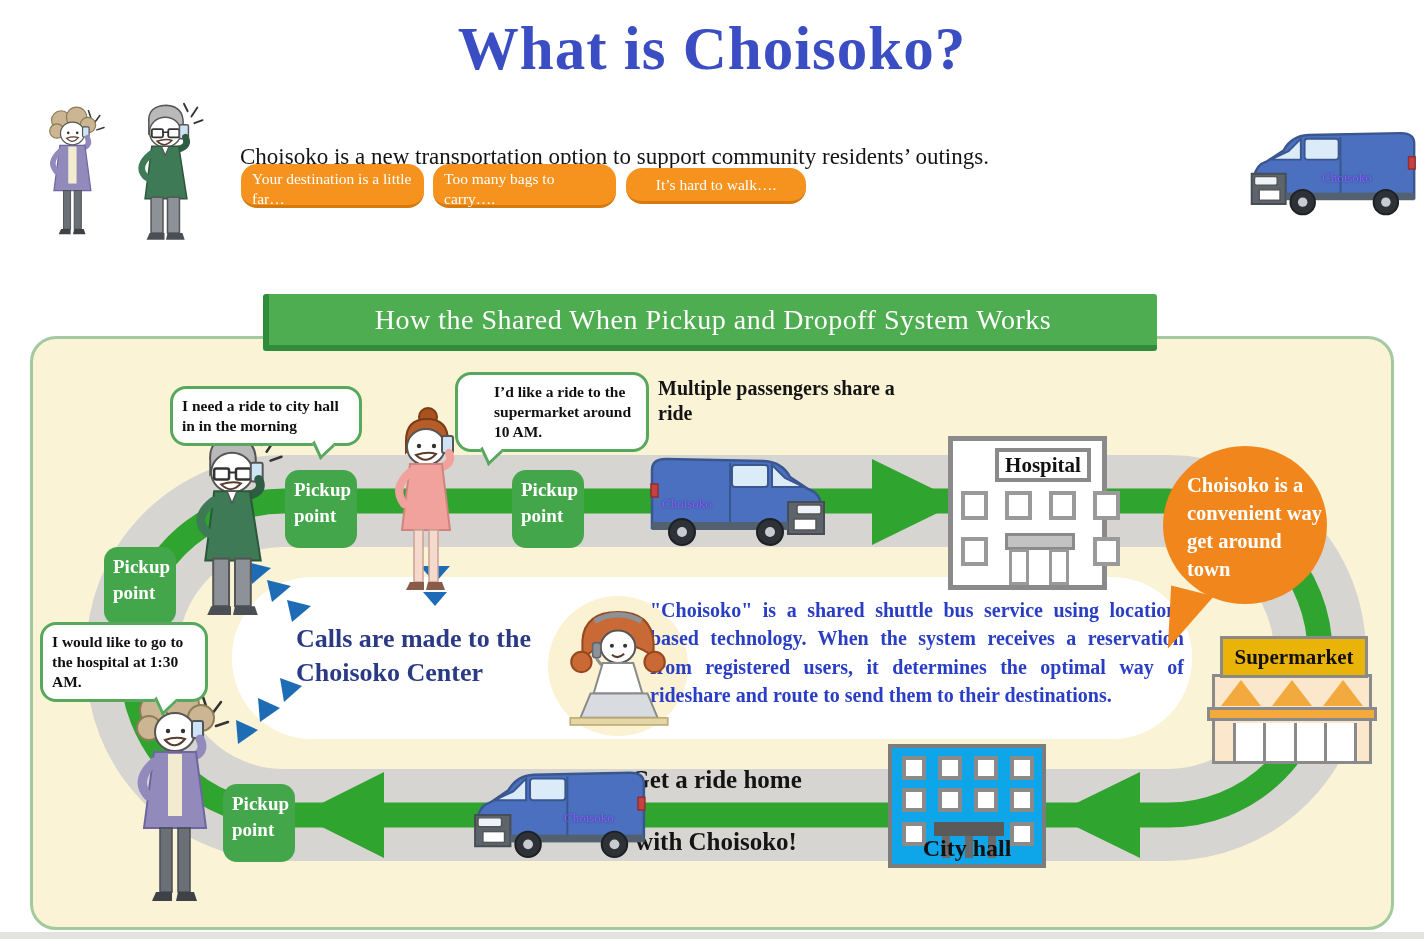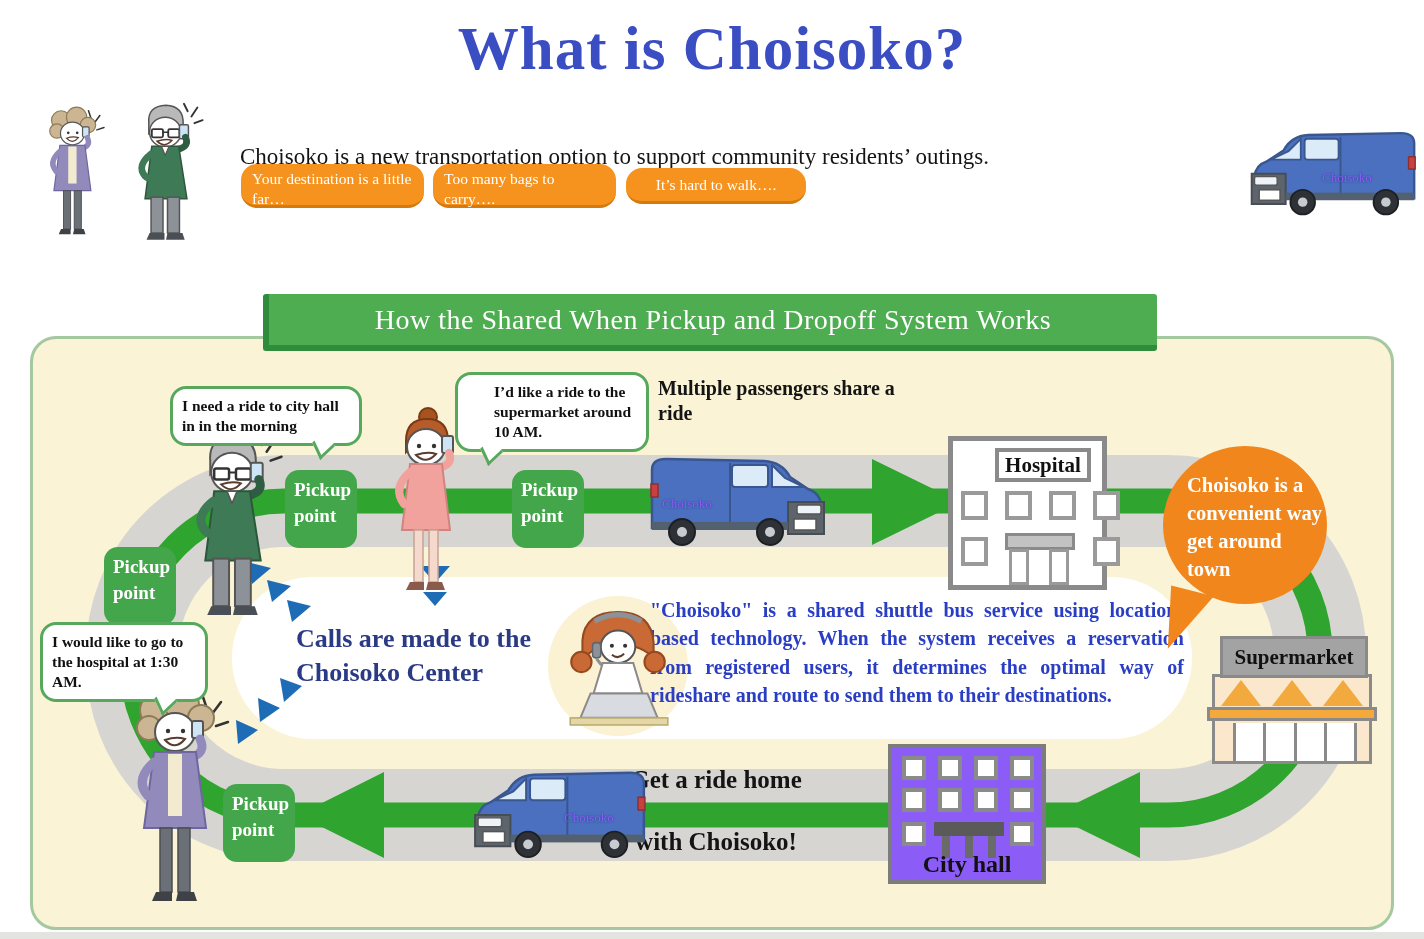--- a/index.html
+++ b/index.html
@@ -61,31 +61,31 @@
 
   
   .hospital{left:948px;top:408px;width:159px;height:154px;background:#fff;border:5px solid #8a8a8a;
             box-sizing:border-box;z-index:3;margin-top:28px;}
   .h-sign{position:absolute;left:42px;top:7px;width:96px;height:34px;border:4px solid #8a8a8a;background:#fff;
           box-sizing:border-box;text-align:center;font-size:21px;font-weight:bold;line-height:27px;color:#111;}
   .h-win{position:absolute;width:27px;height:29px;background:#fff;border:4px solid #9a9a9a;box-sizing:border-box;}
   .h-lintel{position:absolute;left:52px;top:92px;width:70px;height:17px;background:#c2c2c2;border:3px solid #8a8a8a;box-sizing:border-box;}
   .h-pillar{position:absolute;width:20px;height:36px;background:#fff;border:3px solid #9a9a9a;box-sizing:border-box;top:108px;}
 
-  .sm-sign{left:1220px;top:636px;width:148px;height:42px;background:#a3a3a3;border:3px solid #8a8a8a;z-index:4;
+  .sm-sign{left:1220px;top:636px;width:148px;height:42px;background:#eab308;border:3px solid #8a8a8a;z-index:4;
            box-sizing:border-box;text-align:center;font-size:21px;font-weight:bold;color:#111;line-height:36px;}
   .sm-body{left:1212px;top:674px;width:160px;height:90px;background:#fbe7cb;border:3px solid #8a8a8a;
            box-sizing:border-box;z-index:3;}
   .sm-tri{position:absolute;top:3px;width:40px;height:26px;background:#f2a93d;
           clip-path:polygon(50% 0,100% 100%,0 100%);}
   .sm-beam{position:absolute;left:-8px;top:30px;width:170px;height:14px;background:#f5a93b;border:3px solid #8a8a8a;box-sizing:border-box;}
   .sm-panels{position:absolute;left:18px;bottom:0;width:118px;height:38px;background:#fff;border-left:3px solid #8a8a8a;border-right:3px solid #8a8a8a;display:flex;}
   .sm-panels div{flex:1;border-right:3px solid #8a8a8a;} .sm-panels div:last-child{border-right:none;}
 
-  .cityhall{left:888px;top:744px;width:158px;height:140px;background:#8b5cf6;border:4px solid #7c7c7c;
+  .cityhall{left:888px;top:744px;width:158px;height:124px;background:#0ea5e9;border:4px solid #7c7c7c;
             box-sizing:border-box;z-index:3;}
   .c-win{position:absolute;width:24px;height:24px;background:#fff;border:4px solid #8a8a8a;box-sizing:border-box;}
   .c-lintel{position:absolute;left:42px;top:74px;width:70px;height:14px;background:#5a5a5a;}
   .c-pill{position:absolute;top:88px;width:8px;height:22px;background:#6a6a6a;}
   .c-label{position:absolute;left:0;bottom:2px;width:100%;text-align:center;font-size:24px;font-weight:bold;color:#111;}
 
   .ride1{left:600px;top:766px;width:232px;text-align:center;font-size:25px;font-weight:bold;color:#141414;z-index:4;}
   .ride2{left:600px;top:828px;width:232px;text-align:center;font-size:25px;font-weight:bold;color:#141414;z-index:4;}
 
   

